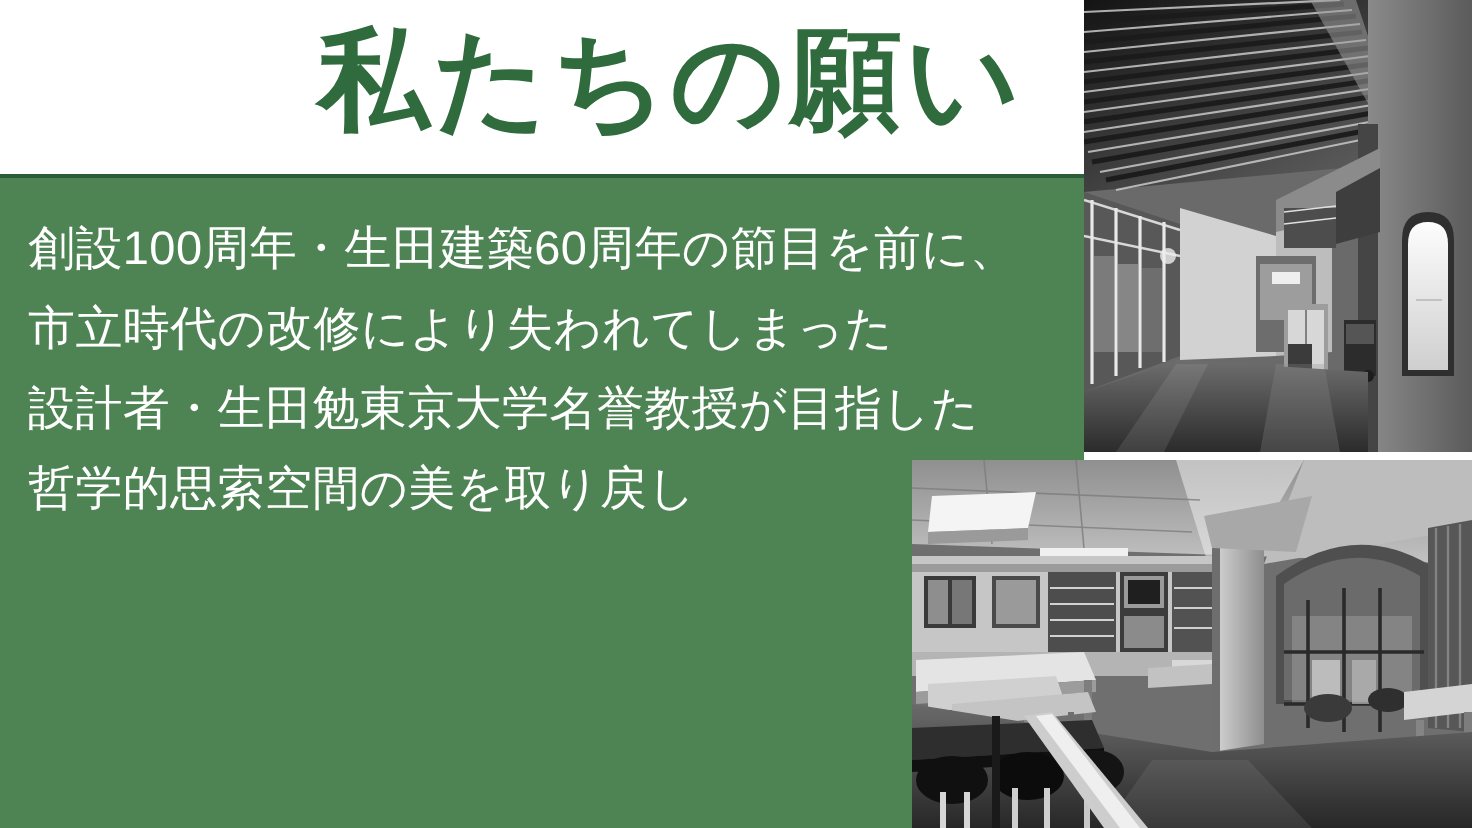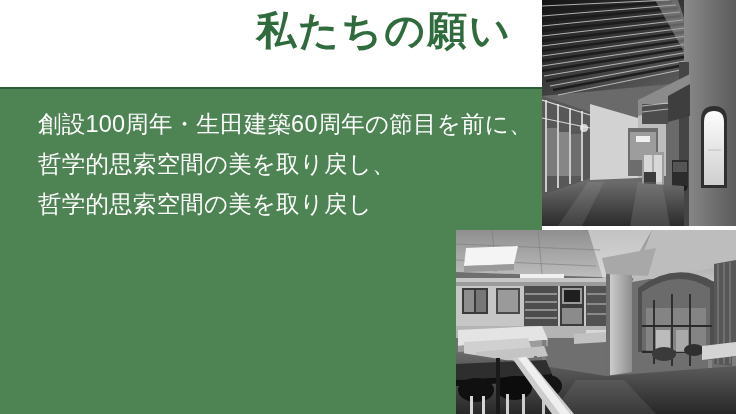--- a/index.html
+++ b/index.html
@@ -27,21 +27,21 @@
   }
   .slide-title {
     position: absolute;
     left: 0;
     top: 6px;
     width: 530px;
     text-align: right;
     padding-right: 18px;
     box-sizing: border-box;
     font-family: "Liberation Serif", "DejaVu Serif", serif;
-    font-size: 40px;
+    font-size: 56px;
     font-weight: 700;
     letter-spacing: 2px;
     color: #2f6b3c;
     line-height: 1.25;
     white-space: nowrap;
   }
   .title-rule {
     position: absolute;
     left: 0;
     top: 87px;
@@ -72,21 +72,20 @@
     position: absolute;
     left: 14px;
     top: 104px;
     width: 470px;
     color: #ffffff;
     font-size: 23.5px;
     line-height: 40px;
     letter-spacing: 0.2px;
     font-weight: 500;
     white-space: nowrap;
-    margin-left: 24px;
   }
   .body-line {
     height: 40px;
     display: block;
   }
 
   
   .photo {
     position: absolute;
     overflow: hidden;
@@ -115,21 +114,22 @@
 
   <div class="slide-title">私たちの願い</div>
 
   <div class="title-rule"></div>
 
   <div class="green-panel"></div>
   <div class="green-panel-lower"></div>
 
   <div class="body-text">
     <span class="body-line">創設100周年・生田建築60周年の節目を前に、</span>
-    <span class="body-line">哲学的思索空間の美を取り戻し、</span>
+    <span class="body-line">市立時代の改修により失われてしまった</span>
+    <span class="body-line">設計者・生田勉東京大学名誉教授が目指した</span>
     <span class="body-line">哲学的思索空間の美を取り戻し</span>
   </div>
 
   <div class="photo photo-top">
     <svg viewBox="0 0 194 226" preserveAspectRatio="none">
       <defs>
         <linearGradient id="tgFloor" x1="0" y1="0" x2="0" y2="1">
           <stop offset="0" stop-color="#6e6e6e"></stop>
           <stop offset="1" stop-color="#2b2b2b"></stop>
         </linearGradient>

